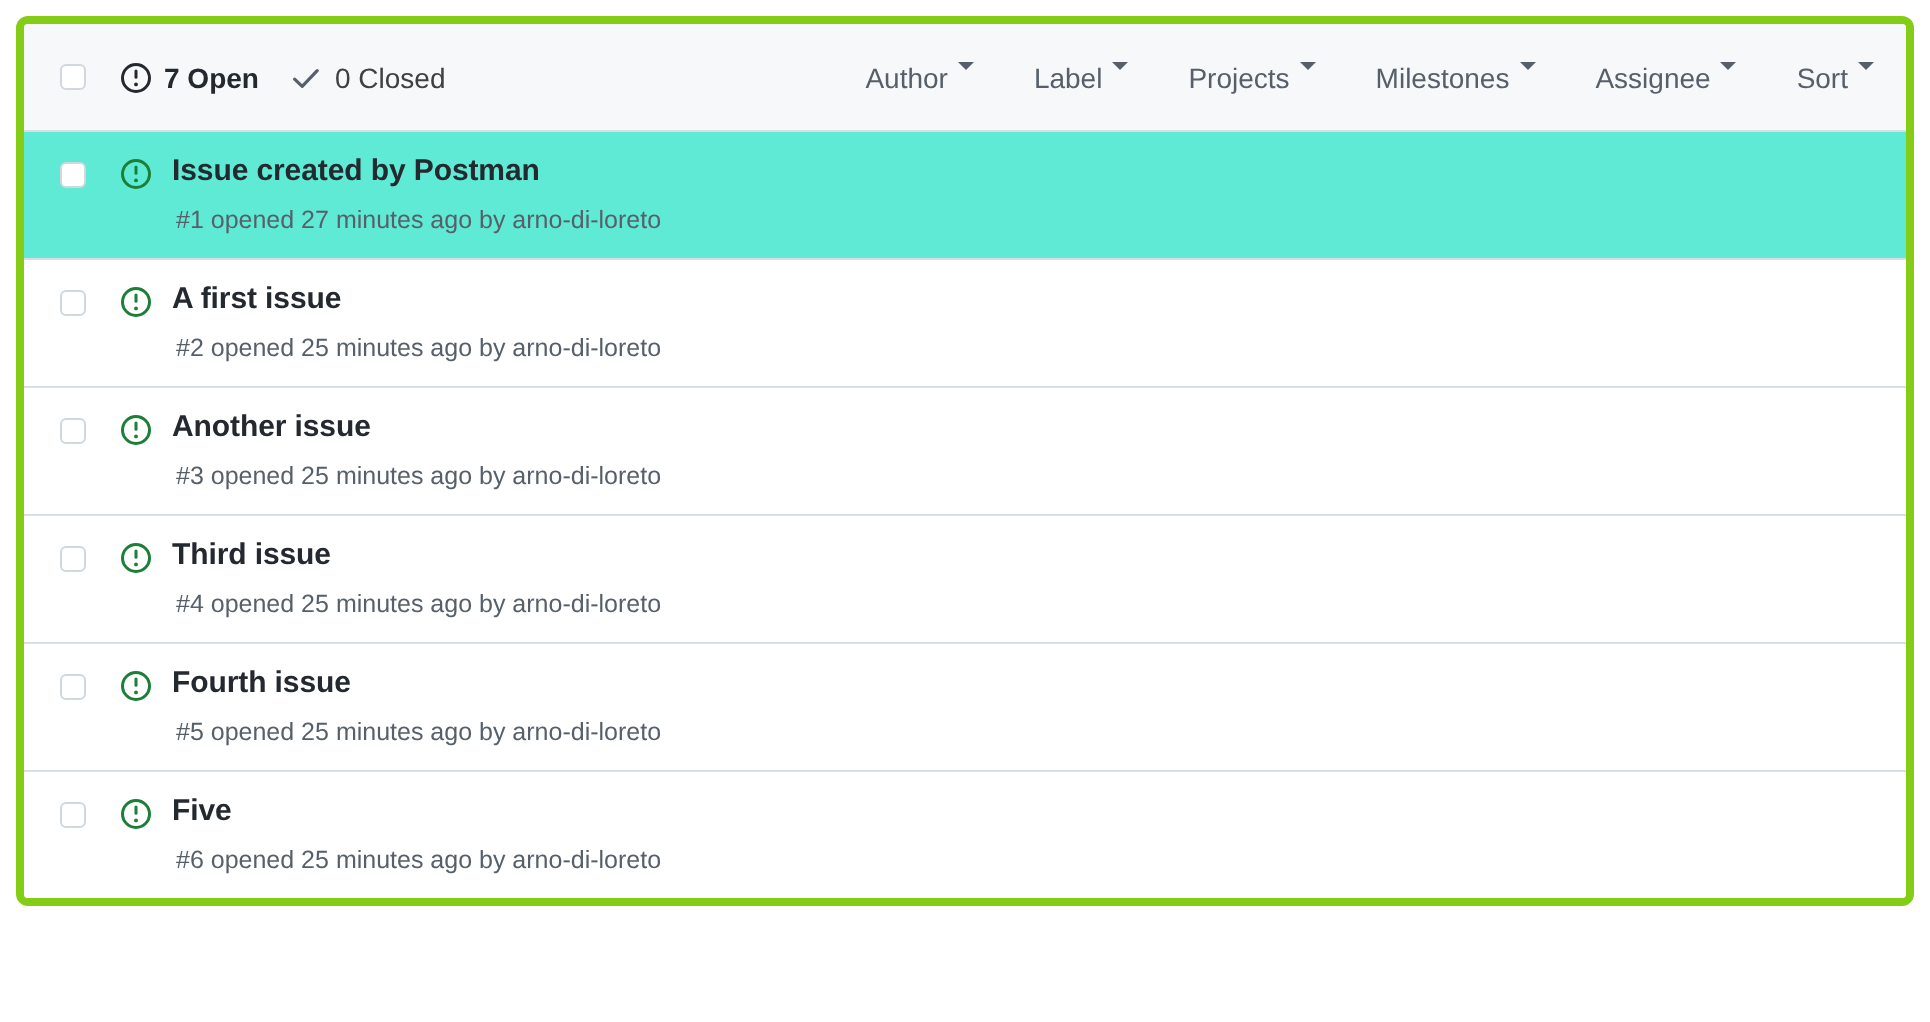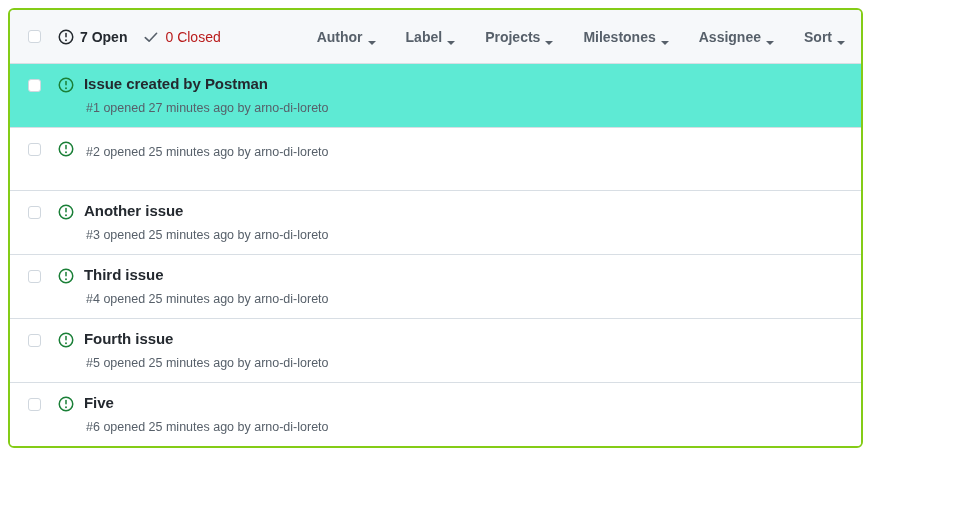--- a/index.html
+++ b/index.html
@@ -11,22 +11,22 @@
     height: 511px;
     background: #ffffff;
     font-family: "Liberation Sans", sans-serif;
     -webkit-font-smoothing: antialiased;
   }
 
   .issues-container {
     position: absolute;
     left: 8px;
     top: 8px;
-    width: 855px;
-    border: 2px solid #84cc16;
+    width: 949px;
+    border: 4px solid #84cc16;
     border-radius: 6px;
     box-sizing: border-box;
     overflow: hidden;
     background: #ffffff;
   }
 
   
   .list-header {
     display: flex;
     align-items: center;
@@ -68,42 +68,41 @@
     gap: 6px;
     font-size: 14px;
     cursor: pointer;
     white-space: nowrap;
   }
   .state-filter.selected {
     color: #24292f;
     font-weight: bold;
   }
   .state-filter.unselected {
-    color: #b91c1c;
+    color: #404040;
     font-weight: normal;
   }
   .state-filter .ic { display: flex; align-items: center; }
 
   .header-spacer { flex: 1 1 auto; }
 
   .filter-menus {
     display: flex;
     align-items: center;
     gap: 30px;
   }
 
   .filter-menu {
     display: flex;
-    align-items: flex-end;
+    align-items: flex-start;
     gap: 5px;
     font-size: 14px;
     color: #57606a;
     cursor: pointer;
     white-space: nowrap;
-    font-weight: bold;
   }
 
   .caret {
     width: 0;
     height: 0;
     border-left: 4px solid transparent;
     border-right: 4px solid transparent;
     border-top: 4px solid #57606a;
     display: inline-block;
   }
@@ -245,20 +244,21 @@
       <span class="chk"></span>
     </div>
     <div class="issue-icon-cell">
       <svg width="16" height="16" viewBox="0 0 16 16">
         <circle cx="8" cy="8" r="6.75" fill="none" stroke="#1a7f37" stroke-width="1.5"></circle>
         <circle cx="8" cy="11.2" r="0.95" fill="#1a7f37"></circle>
         <rect x="7.25" y="3.7" width="1.5" height="4.7" rx="0.75" fill="#1a7f37"></rect>
       </svg>
     </div>
     <div class="issue-main">
+      <div><span class="issue-title">A first issue</span></div>
       <div class="issue-meta">#2 opened 25 minutes ago by arno-di-loreto</div>
     </div>
   </div>
 
   <div class="issue-row">
     <div class="row-check">
       <span class="chk"></span>
     </div>
     <div class="issue-icon-cell">
       <svg width="16" height="16" viewBox="0 0 16 16">

